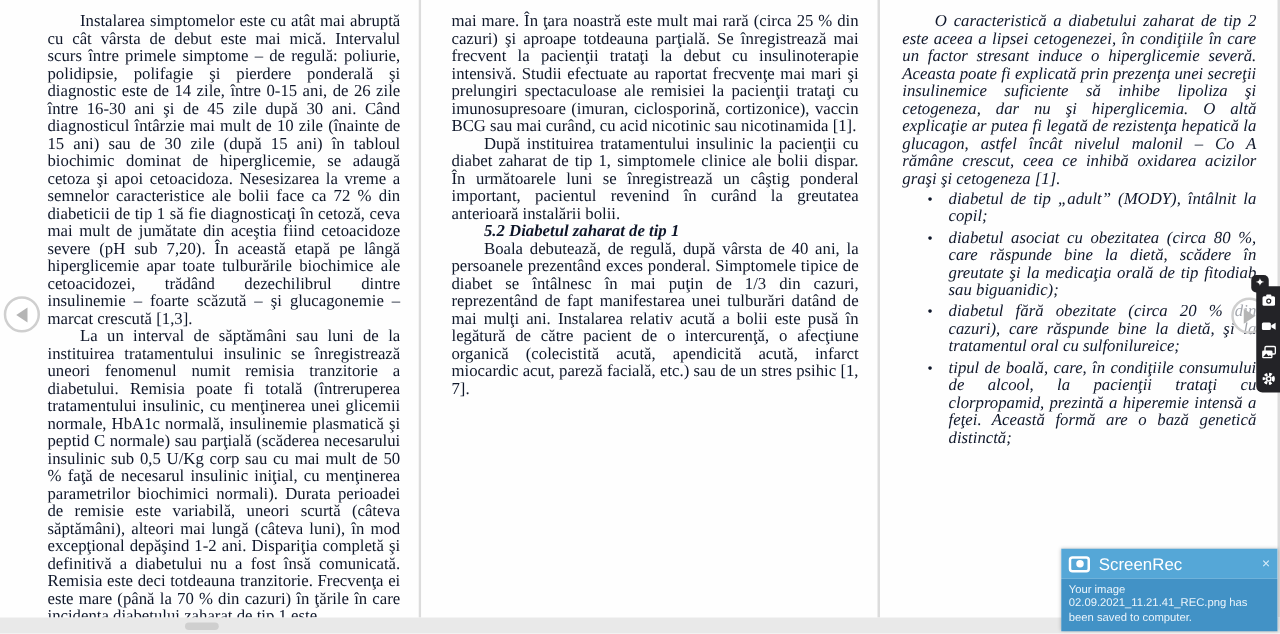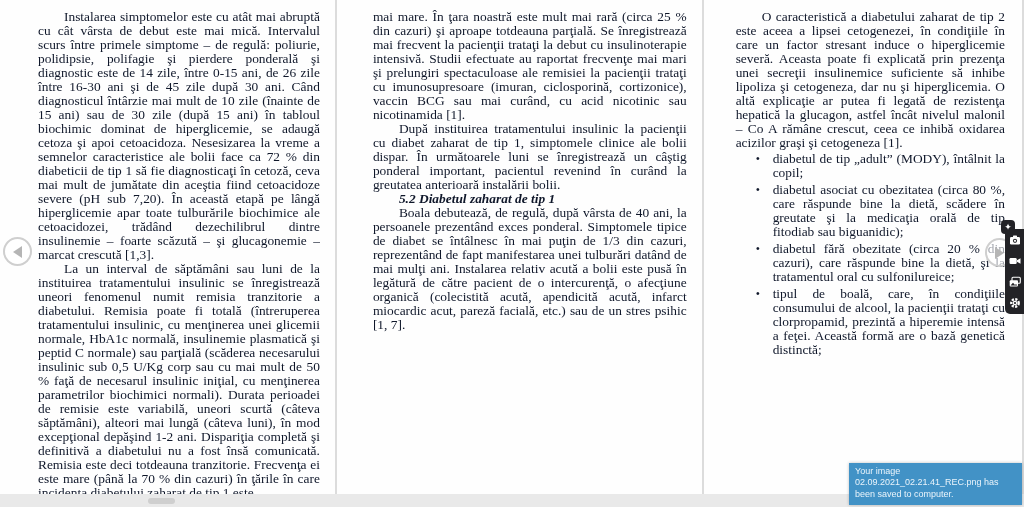--- a/index.html
+++ b/index.html
@@ -3,22 +3,22 @@
 <meta charset="utf-8">
 <style>
   * { margin:0; padding:0; box-sizing:border-box; }
   html,body { width:1024px; height:507px; overflow:hidden; background:#ffffff; }
   .viewer { position:relative; width:1024px; height:507px; background:#ffffff;
             font-family:"Liberation Serif", serif; }
 
   .pages { display:flex; height:494px; }
   .page { background:#fefefe; overflow:hidden; border-right:2px solid #dcdcdc; }
   .page-1 { width:347px; padding:10px 15px 0 38px; }
-  .page-2 { width:378px; padding:10px 15px 0 36px; }
-  .page-3 { width:330px; padding:10px 17px 0 32px; }
+  .page-2 { width:378px; padding:10px 15px 0 24px; }
+  .page-3 { width:330px; padding:10px 17px 0 18px;font-style:italic; }
 
   .page p, .page li {
     font-size:13.4px; line-height:14px; color:#0f172a;
     text-align:justify; font-family:"Liberation Serif", serif;
   }
   .indent { text-indent:26px; }
   .heading { font-weight:bold; font-style:italic; text-indent:26px; }
 
   ul.bullets { list-style:none; margin:2px 0; }
   ul.bullets li { position:relative; padding-left:37px; margin-bottom:3px; }
@@ -126,20 +126,25 @@
       <path d="M1.5 9.5 L4 6.8 L6 9 L7 8 L8.3 9.5 Z" fill="#232327"></path>
     </svg>
     <svg class="bar-icon" viewBox="0 0 12 12">
       <circle cx="6" cy="6" r="3.7" fill="none" stroke="#ffffff" stroke-width="2.4" stroke-dasharray="2.1 1.35"></circle>
       <circle cx="6" cy="6" r="2.3" fill="#ffffff"></circle>
       <circle cx="6" cy="6" r="1.1" fill="#232327"></circle>
     </svg>
   </div>
 
   <div class="notif">
-    <div class="notif-body">Your image 02.09.2021_02.21.41_REC.png has been saved to computer.</div>
+    <div class="notif-header">
+      <div class="notif-monitor"></div>
+      <span class="notif-title">ScreenRec</span>
+      <span class="notif-close">×</span>
+    </div>
+    <div class="notif-body">Your image 02.09.2021_11.21.41_REC.png has been saved to computer.</div>
   </div>
 
   <div class="scroll-strip">
     <div class="scroll-thumb"></div>
   </div>
 
 </div>
 
 </body></html>

